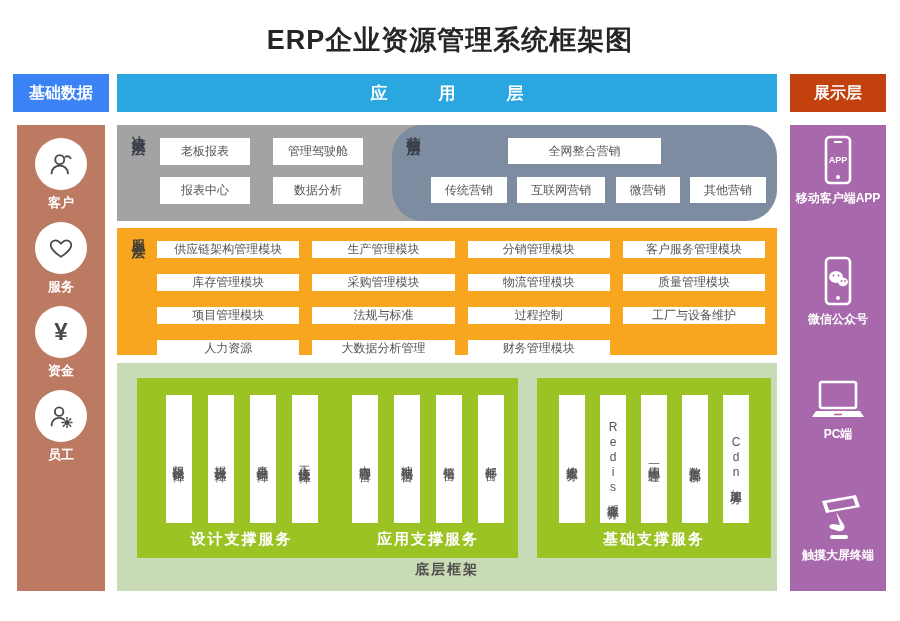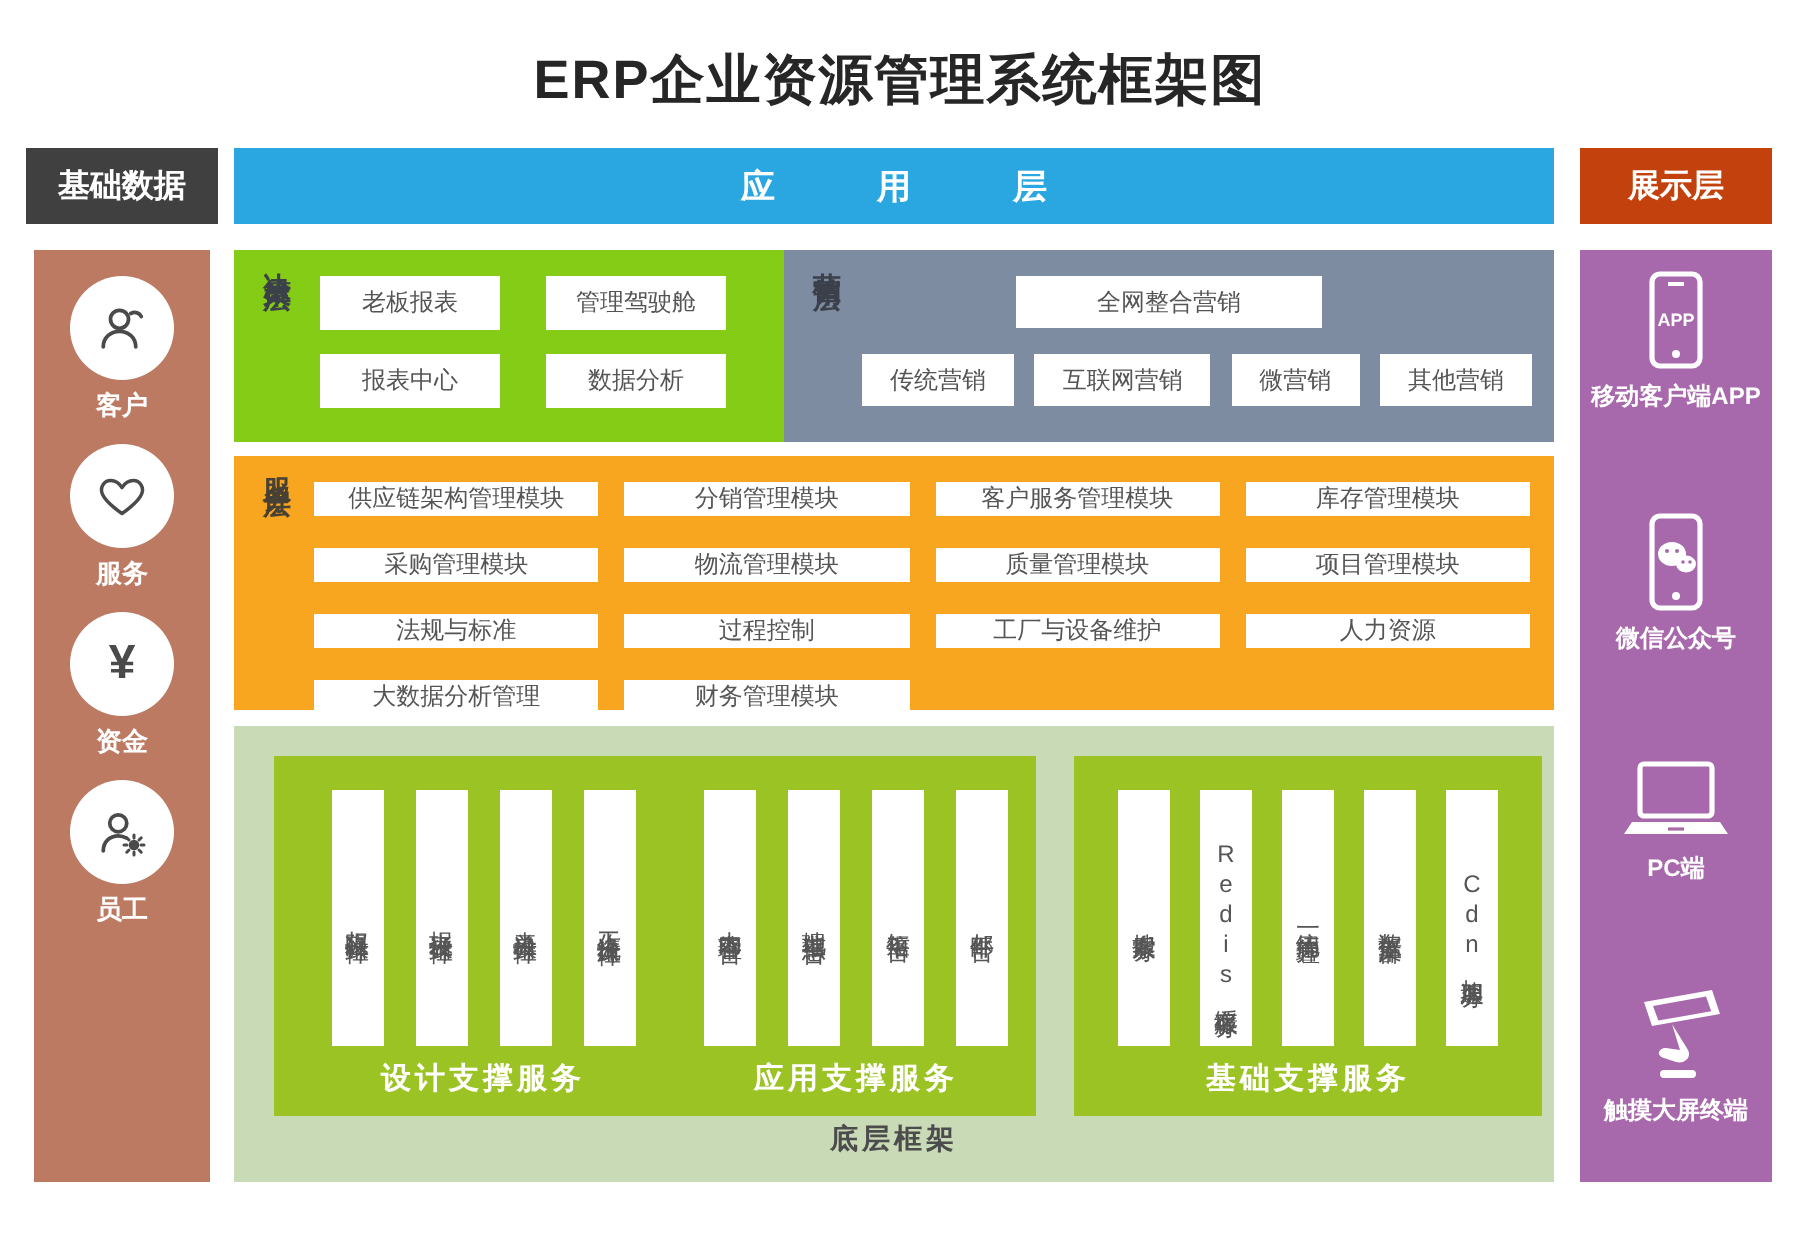--- a/index.html
+++ b/index.html
@@ -6,21 +6,21 @@
   html,body { background:#ffffff; }
   body { font-family:"Liberation Sans","DejaVu Sans",sans-serif; }
   .canvas { position:relative; width:900px; height:621px; background:#ffffff; overflow:hidden; }
 
   .title { position:absolute; top:22px; left:0; width:100%; text-align:center;
            font-size:27px; font-weight:bold; color:#262626; letter-spacing:1px; }
 
   
   .hdr { position:absolute; top:74px; height:38px; display:flex; align-items:center;
          justify-content:center; color:#fff; font-weight:bold; }
-  .hdr-base { left:13px; width:96px; background:#404040; font-size:16px; }
+  .hdr-base { left:13px; width:96px; background:#3b82f6; font-size:16px; }
   .hdr-app  { left:117px; width:660px; background:#2aa7e0; font-size:17px; white-space:pre; }
   .hdr-show { left:790px; width:96px; background:#c2410c; font-size:16px; }
 
   
   .side { position:absolute; top:125px; display:flex; flex-direction:column; align-items:center; }
   .left-panel  { left:17px;  width:88px; height:466px; background:#bd7a62; padding-top:13px; }
   .right-panel { left:790px; width:96px; height:466px; background:#a768ac; padding-top:9px;gap:39px; }
   .lp-item, .rp-item { display:flex; flex-direction:column; align-items:center; }
   .lp-item { margin-bottom:10px; }
   .rp-item { margin-bottom:9px; }
@@ -33,28 +33,28 @@
 
   
   .section { position:absolute; }
   .vlabel { position:absolute; left:13px; top:0; height:100%; display:flex; align-items:center;
             writing-mode:vertical-rl; text-orientation:upright; font-size:14px; font-weight:bold;
             color:#3b404a; letter-spacing:3px; }
   .wbox { background:#fff; display:flex; align-items:center; justify-content:center;
           font-size:12px; color:#555; white-space:nowrap; }
 
   
-  .decision { left:117px; top:125px; width:318px; height:96px; background:#84cc16;padding-left:32px; }
+  .decision { left:117px; top:125px; width:318px; height:96px; background:#a3a3a3;padding-left:32px; }
   .d1 { position:absolute; left:43px;  top:13px; width:90px; height:27px; }
   .d2 { position:absolute; left:156px; top:13px; width:90px; height:27px; }
   .d3 { position:absolute; left:43px;  top:52px; width:90px; height:27px; }
   .d4 { position:absolute; left:156px; top:52px; width:90px; height:27px; }
 
   
-  .marketing { left:392px; top:125px; width:385px; height:96px; background:#7e8ca2; }
+  .marketing { left:392px; top:125px; width:385px; height:96px; background:#7e8ca2;border-radius:31px; }
   .m-top { position:absolute; left:116px; top:13px; width:153px; height:26px; }
   .m-row { position:absolute; left:39px; right:11px; top:52px; height:26px;
            display:flex; justify-content:space-between; }
   .m-row .wbox { padding:0 14px; }
 
   
   .service { left:117px; top:228px; width:660px; height:127px; background:#f8a61f; }
   .service .vlabel { color:#474035; }
   .s-grid { position:absolute; left:40px; right:12px; top:13px; bottom:13px;
             display:grid; grid-template-columns:repeat(4,1fr); gap:16px 13px; }
@@ -193,20 +193,21 @@
       <div class="wbox">互联网营销</div>
       <div class="wbox">微营销</div>
       <div class="wbox">其他营销</div>
     </div>
   </div>
 
   <div class="section service">
     <div class="vlabel">服务层</div>
     <div class="s-grid">
       <div class="wbox">供应链架构管理模块</div>
+      <div class="wbox">生产管理模块</div>
       <div class="wbox">分销管理模块</div>
       <div class="wbox">客户服务管理模块</div>
       <div class="wbox">库存管理模块</div>
       <div class="wbox">采购管理模块</div>
       <div class="wbox">物流管理模块</div>
       <div class="wbox">质量管理模块</div>
       <div class="wbox">项目管理模块</div>
       <div class="wbox">法规与标准</div>
       <div class="wbox">过程控制</div>
       <div class="wbox">工厂与设备维护</div>

